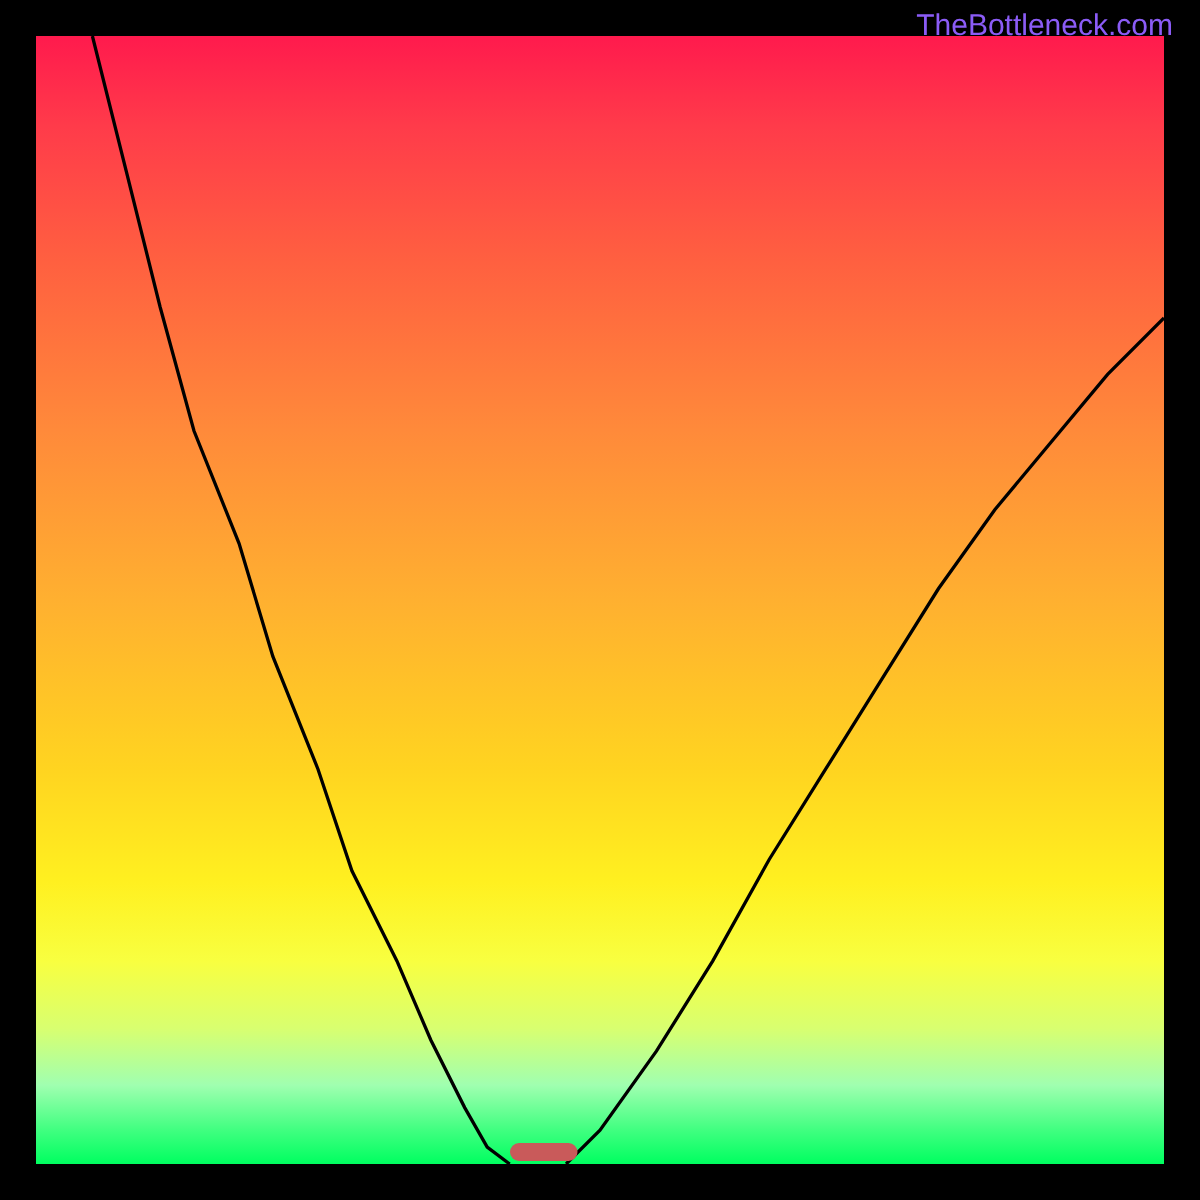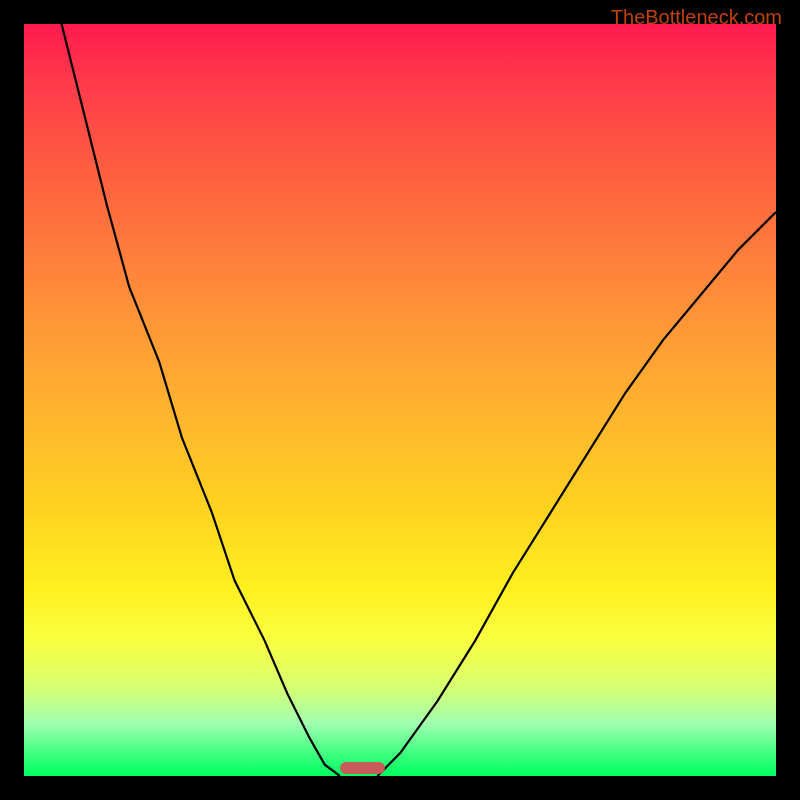--- a/index.html
+++ b/index.html
@@ -8,21 +8,21 @@
     width: 800px;
     height: 800px;
     background: #000;
     position: relative;
     font-family: Arial, sans-serif;
   }
   .watermark {
     position: absolute;
     top: 6px;
     right: 18px;
-    color: #c2410c;
+    color: #8b5cf6;
     font-size: 20px;
     font-weight: 500;
     z-index: 10;
   }
   .plot-area {
     position: absolute;
     left: 24px;
     top: 24px;
     width: 752px;
     height: 752px;

